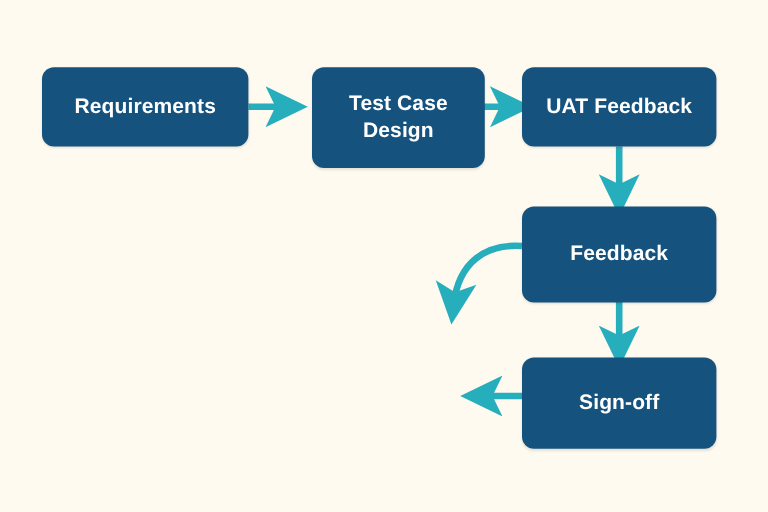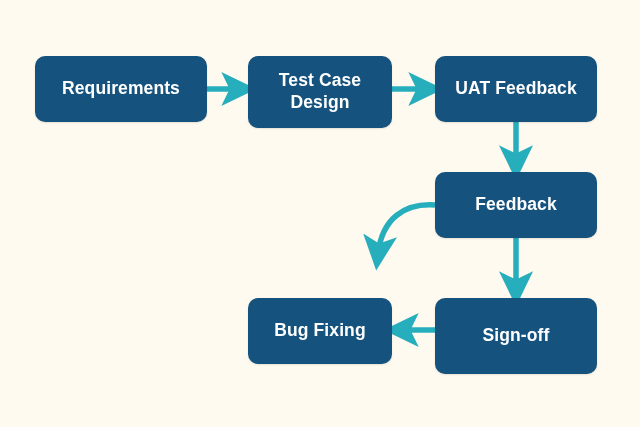--- a/index.html
+++ b/index.html
@@ -83,34 +83,31 @@
 
     <g>
       <path d="M435,205 C405,203 382,218 378,254" fill="none" stroke="#27AEBD" stroke-width="5.5" stroke-linecap="butt" marker-end="url(#ah-right)"></path>
     </g>
   </svg>
 
   <div class="node" style="left:35px; top:56px; width:172px; height:66px;">
     <span class="node-label">Requirements</span>
   </div>
 
-  <div class="node" style="left:248px; top:56px; width:144px; height:72px;text-align:center;">
+  <div class="node" style="left:260px; top:56px; width:144px; height:84px;text-align:center;">
     <span class="node-label">Test Case
 Design</span>
   </div>
 
   <div class="node" style="left:435px; top:56px; width:162px; height:66px;">
     <span class="node-label">UAT Feedback</span>
   </div>
 
-  <div class="node" style="left:435px; top:172px; width:162px; height:66px;">
+  <div class="node" style="left:435px; top:172px; width:162px; height:80px;">
     <span class="node-label">Feedback</span>
   </div>
 
   <div class="node" style="left:435px; top:298px; width:162px; height:76px;">
     <span class="node-label">Sign-off</span>
   </div>
 
-  <div class="node" style="left:248px; top:298px; width:144px; height:66px;">
-    <span class="node-label">Bug Fixing</span>
-  </div>
 
 </div>
 
 </body></html>

